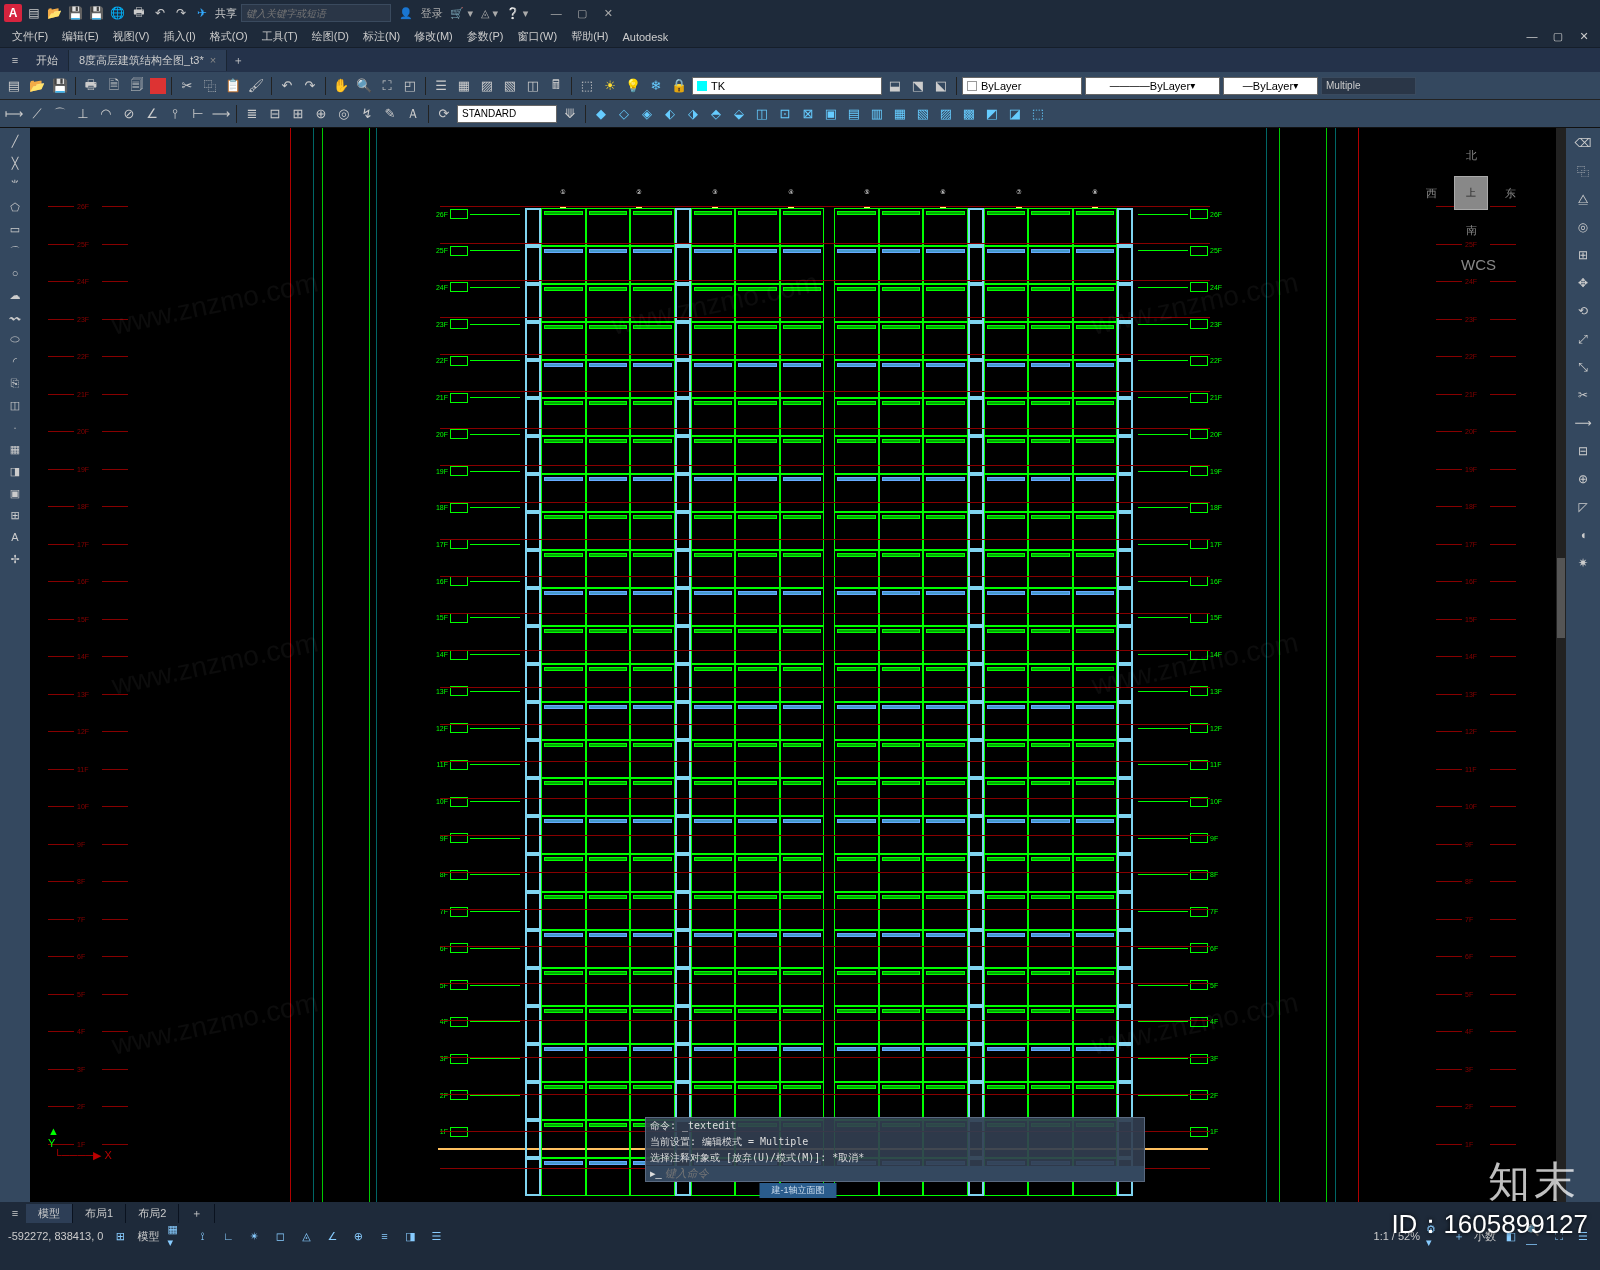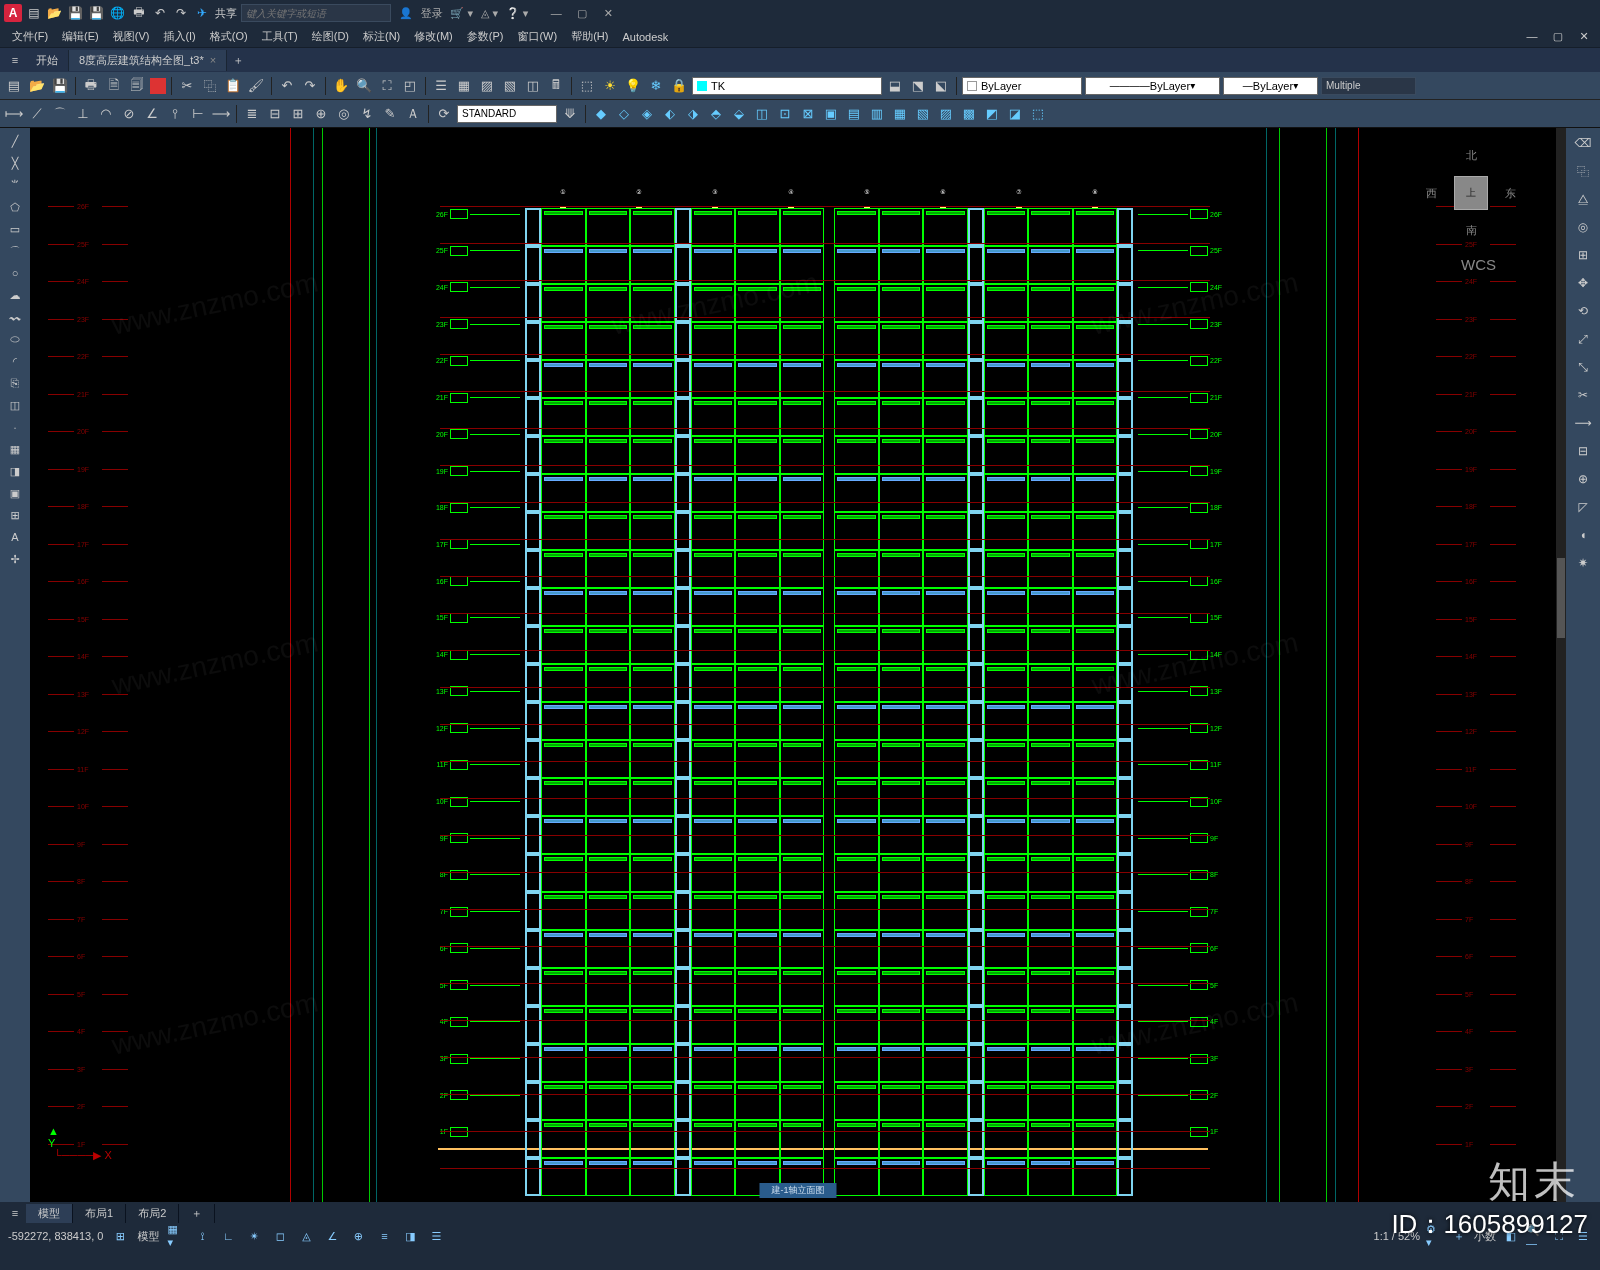--- a/index.html
+++ b/index.html
@@ -2902,20 +2902,26 @@
         <div class="dimline" style="left: 410px; width: 770px; top: 855px;"></div>
         <div class="dimline" style="left: 410px; width: 770px; top: 892px;"></div>
         <div class="dimline" style="left: 410px; width: 770px; top: 929px;"></div>
         <div class="dimline" style="left: 410px; width: 770px; top: 966px;"></div>
         <div class="dimline" style="left: 410px; width: 770px; top: 1003px;"></div>
         <div class="dimline" style="left: 410px; width: 770px; top: 1040px;"></div>
       </div>
 
     <div class="sheet-label">建-1轴立面图</div>
 
+    <div class="cmd-block">
+      <div>命令: _textedit</div>
+      <div>当前设置: 编辑模式 = Multiple</div>
+      <div>选择注释对象或 [放弃(U)/模式(M)]: *取消*</div>
+      <div style="background:#34485f"><span>▸_ </span><input style="background: transparent; border: none; color: rgb(204, 204, 204); width: 400px; font-style: italic;" placeholder="键入命令"></div>
+    </div>
 
     <div class="axis">
       <div class="y">▲<br>Y</div>
       <div class="x" style="margin-left:6px">└────▶ X</div>
     </div>
 
     <div class="viewcube">
       <div class="dir" style="left:40px;top:0">北</div>
       <div class="dir" style="left:40px;bottom:0">南</div>
       <div class="dir" style="left:0;top:38px">西</div>

